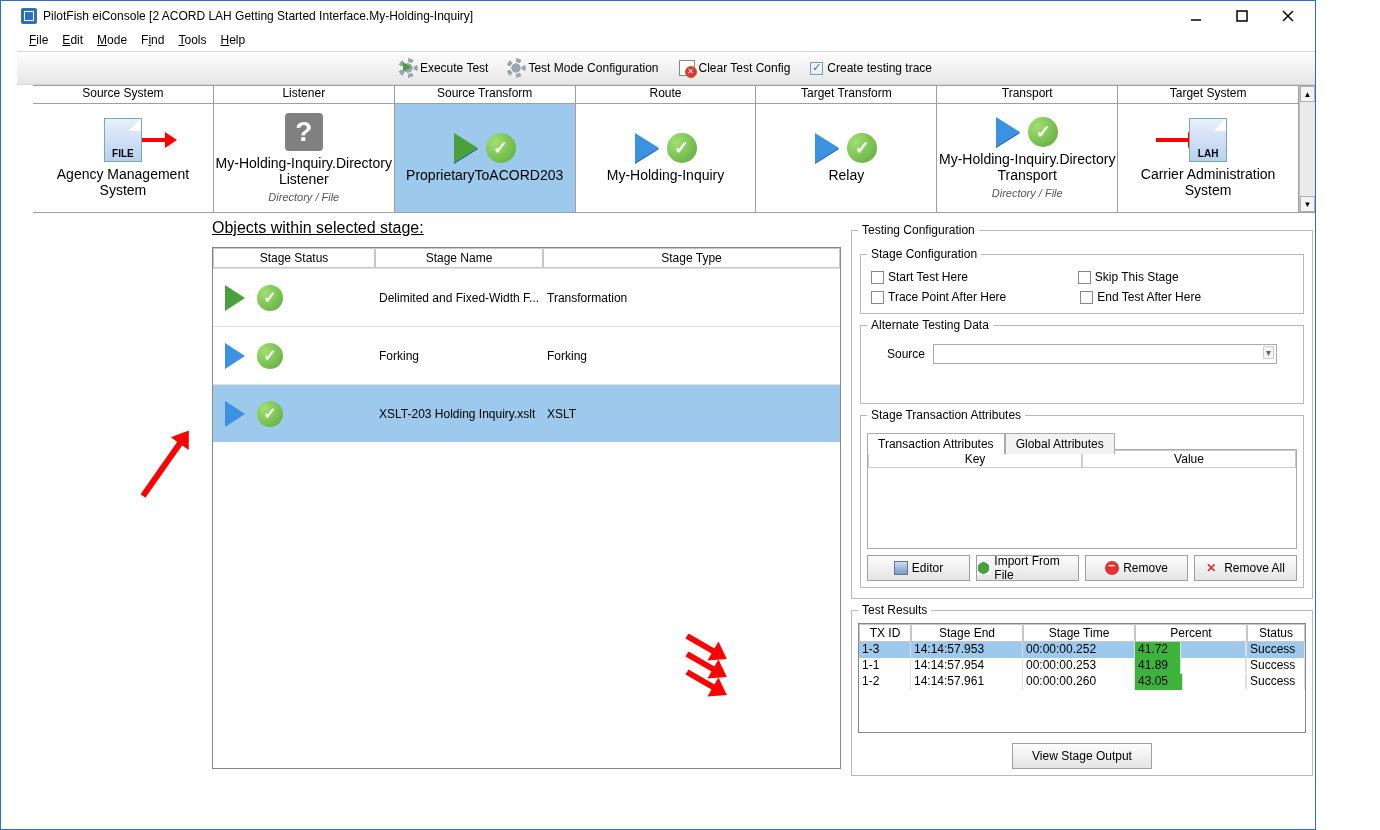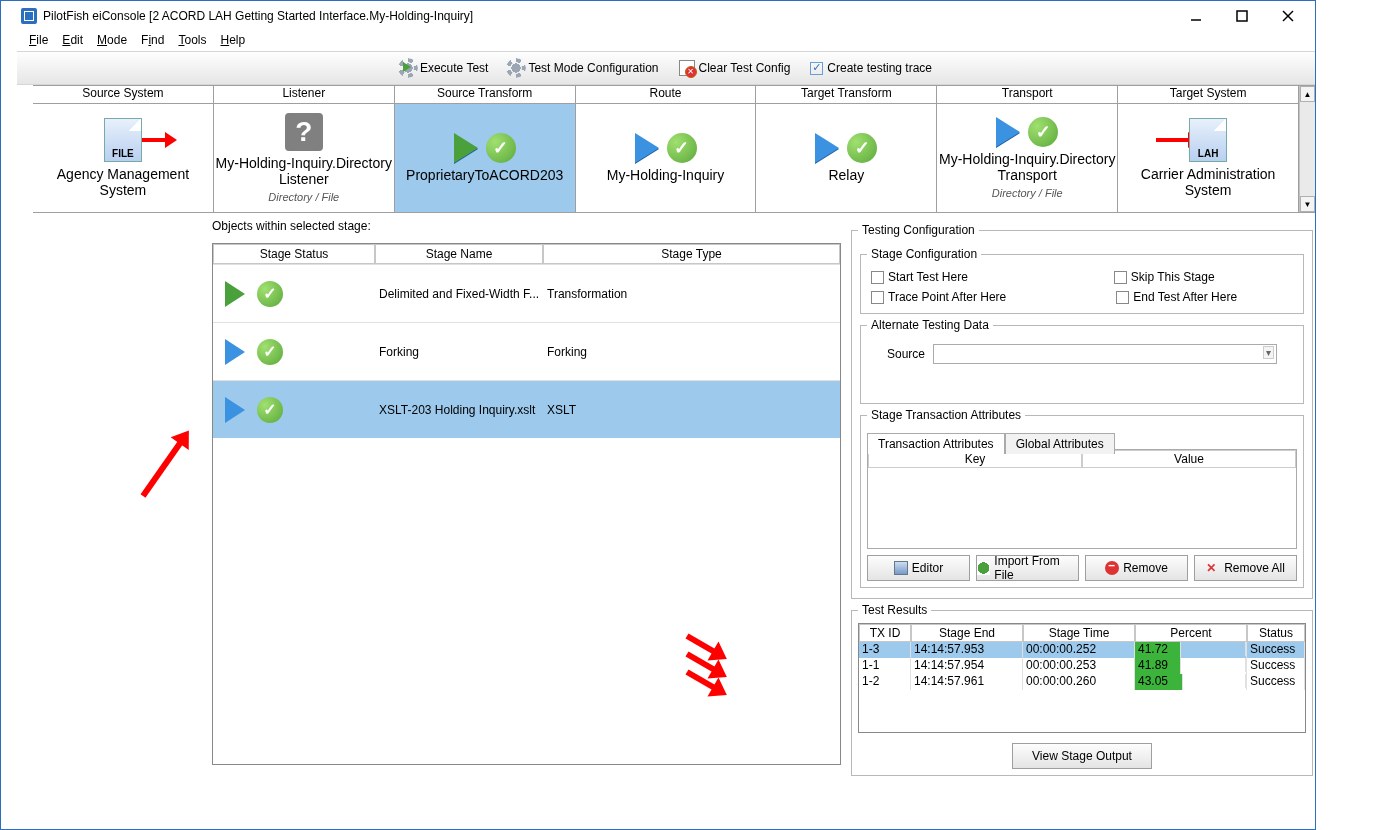--- a/index.html
+++ b/index.html
@@ -44,37 +44,37 @@
   .stage-lbl{text-align:center;font-size:14px;}
   .stage-lbl2{text-align:center;font-size:11px;font-style:italic;color:#555;}
   .red-arrow{position:absolute;width:36px;height:4px;background:red;}
   .red-arrow::after{content:"";position:absolute;right:-8px;top:-6px;width:0;height:0;border-left:12px solid red;border-top:8px solid transparent;border-bottom:8px solid transparent;}
   .scroll-v{width:16px;background:#eaeaea;border-left:1px solid #c0c0c0;display:flex;flex-direction:column;}
   .sbtn{height:16px;border:1px solid #b0b0b0;background:#f4f4f4;display:flex;align-items:center;justify-content:center;font-size:8px;}
 
   .lower{display:flex;padding:6px 0;gap:8px;position:relative;}
   .left-pane{width:690px;margin-left:195px;}
   .right-pane{width:490px;}
-  .lbl{font-size:12px;}
+  .lbl{font-size:16px;text-decoration:underline;}
   fieldset{border:1px solid #b8b8b8;margin:4px 2px;padding:6px;}
   legend{padding:0 4px;}
   .objtable{border:1px solid #888;margin-top:10px;}
   .objtable .hdr{display:flex;background:#fff;}
   .objtable .hdr div{border:1px solid #c7c7c7;flex:1;text-align:center;padding:2px;font-size:12px;}
   .objtable .row{display:flex;height:58px;align-items:center;border-top:1px solid #e0e0e0;}
   .objtable .row.sel{background:#9cc9ec;}
   .objtable .row .c1{width:162px;display:flex;align-items:center;gap:12px;padding-left:12px;}
   .objtable .row .c2{width:168px;padding-left:4px;white-space:nowrap;overflow:hidden;}
   .objtable .row .c3{flex:1;padding-left:4px;}
   .sm-play{width:0;height:0;border-left:20px solid #3a92e0;border-top:13px solid transparent;border-bottom:13px solid transparent;}
   .sm-play.green{border-left-color:#4aa03a;}
   .sm-check{width:26px;height:26px;border-radius:50%;background:radial-gradient(circle at 30% 30%,#a0e070,#5aa83a);display:flex;align-items:center;justify-content:center;color:#fff;font-weight:bold;font-size:16px;}
   .sm-check::after{content:"✓";}
 
-  .cfg-row{display:flex;gap:60px;padding:3px 4px;}
+  .cfg-row{display:flex;gap:24px;padding:3px 4px;}
   .cb{display:flex;align-items:center;gap:4px;}
   .cb .box{width:13px;height:13px;border:1px solid #888;}
   .src-row{display:flex;align-items:center;gap:8px;padding:6px 20px;}
   .combo{flex:1;height:20px;border:1px solid #aaa;background:#fff;position:relative;}
   .combo::after{content:"▾";position:absolute;right:2px;top:1px;font-size:10px;color:#666;border:1px solid #ccc;padding:0 2px;background:#f4f4f4;}
 
   .tabs{display:flex;}
   .tab{padding:3px 10px;border:1px solid #aaa;background:#f2f2f2;border-bottom:none;position:relative;top:5px;}
   .tab.active{background:#fff;}
   .attr-grid{border:1px solid #aaa;height:100px;background:#fff;}

